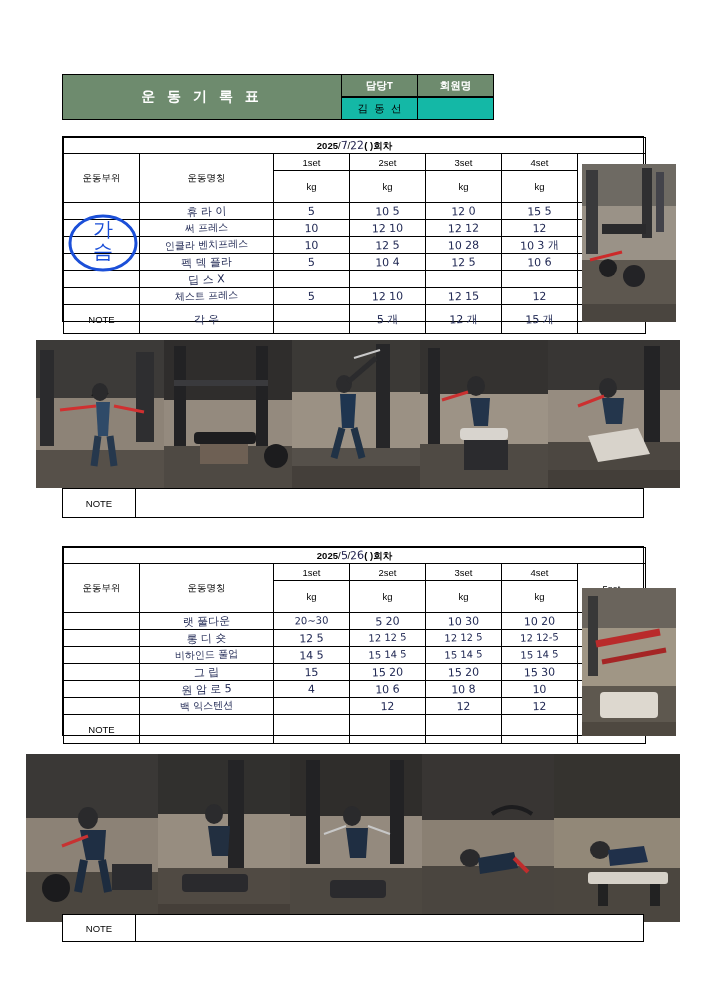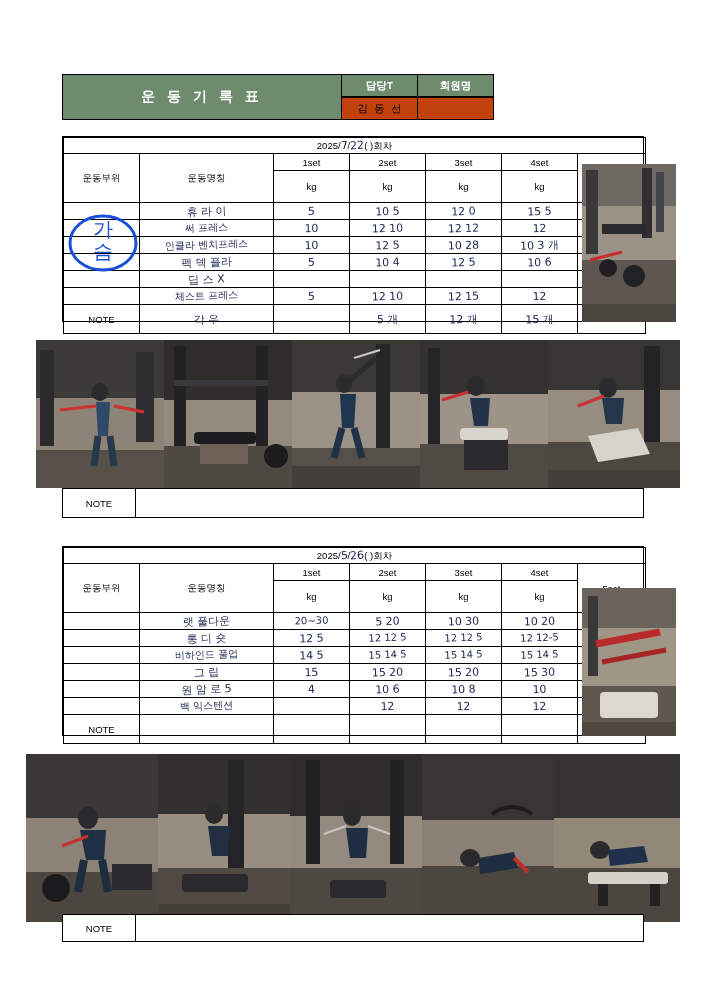--- a/index.html
+++ b/index.html
@@ -27,36 +27,36 @@
   .hdr-col{display:flex;flex-direction:column;}
   .hdr-cell{
     border:1px solid #000;border-left:none;
     display:flex;align-items:center;justify-content:center;
     font-size:10.5px;height:23px;box-sizing:border-box;font-family:Liberation Mono, monospace;
   }
   .hdr-cell.head{background:#6e8b6e;color:#fff;font-weight:bold;}
   .w-trainer{width:76px;}
   .w-member{width:76px;text-align:right;}
   .w-session{width:152px;}
-  .hdr-cell.value{background:#c2410c;color:#000;font-weight:normal;}
+  .hdr-cell.value{background:#14b8a6;color:#000;font-weight:normal;}
 
   
   .record{
     position:absolute;border:1px solid #000;box-sizing:border-box;
     background:#fff;
   }
   table.rec{
     border-collapse:collapse;width:100%;height:100%;table-layout:fixed;
   }
   table.rec td,table.rec th{
     border:1px solid #000;font-size:9.5px;text-align:center;
     padding:0;font-weight:normal;
   }
   .datebar{height:16px;font-size:10px;}
-  .dlabel{letter-spacing:0px;}
+  .dlabel{letter-spacing:0px;font-weight:bold;}
   .hand{
     font-family:"DejaVu Sans", sans-serif;
     color:#1c1c4a;
     font-size:11px;
     transform:rotate(-4deg);
     display:inline-block;
   }
   .colhdr{height:17px;font-size:9.5px;}
   .kgrow{height:32px;font-size:9px;}
   .datarow{height:17px;}

